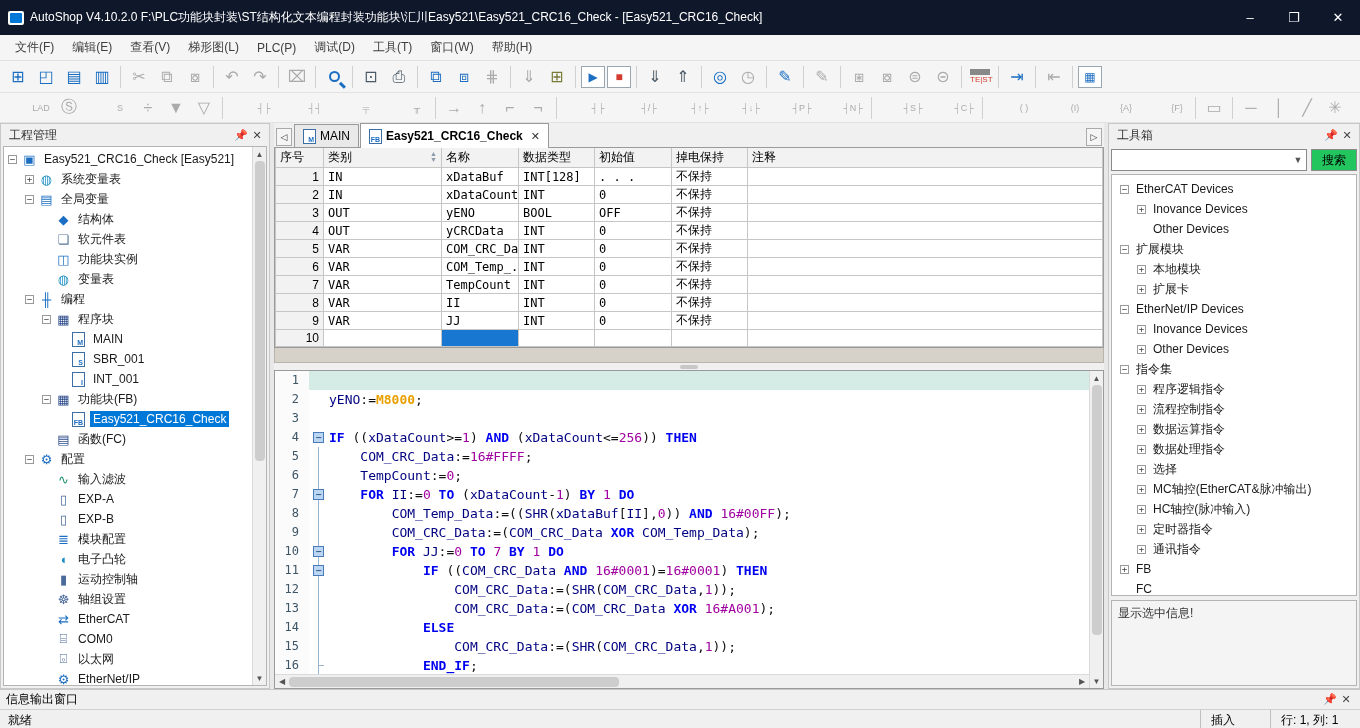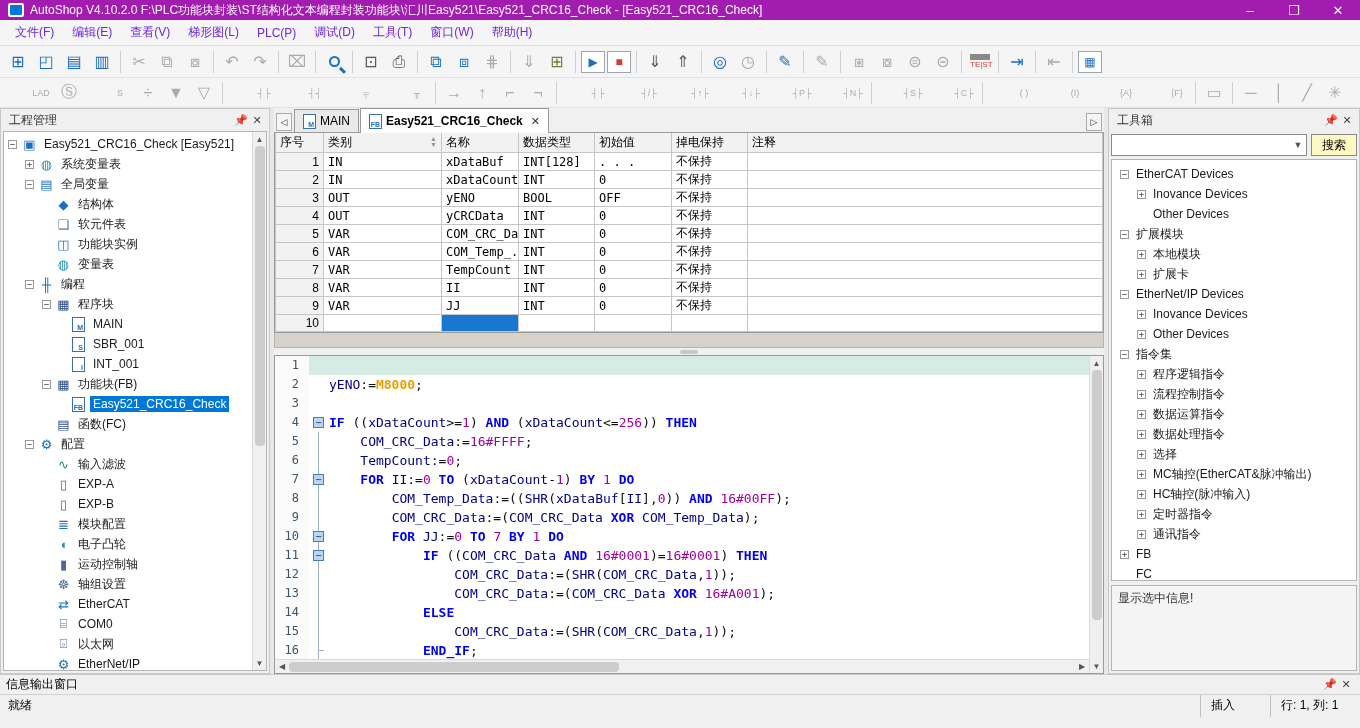--- a/index.html
+++ b/index.html
@@ -1,28 +1,28 @@
 <!DOCTYPE html>
 <html><head>
 <meta charset="utf-8">
 <style>
   * { margin:0; padding:0; box-sizing:border-box; }
   html,body { width:1360px; height:728px; overflow:hidden; font-family:"Liberation Sans",sans-serif; font-size:12px; background:#F0F0F0; }
   .mono { font-family:"DejaVu Sans Mono",monospace; }
 
   
-  #titlebar { height:20px; background:#a21caf; color:#fff; display:flex; align-items:center; }
+  #titlebar { height:35px; background:#0f172a; color:#fff; display:flex; align-items:center; }
   #app-icon { width:16px; height:14px; margin:0 6px 0 8px; background:#fff; border-radius:2px; position:relative; flex:0 0 auto; }
   #app-icon::after { content:""; position:absolute; inset:2px; background:#0078D7; border-radius:1px; }
   #title-text { font-size:12px; white-space:nowrap; overflow:hidden; flex:1; }
   .win-btn { width:44px; height:22px; display:flex; align-items:center; justify-content:center; font-size:13px; color:#fff; }
 
   
   #menubar { height:26px; background:#F5F5F5; border-bottom:1px solid #E0E0E0; display:flex; align-items:center; padding-left:6px; }
-  .menu-item { padding:4px 9px; color:#6d28d9;text-align:right; }
+  .menu-item { padding:4px 9px; color:#404040;text-align:right; }
 
   
   .toolbar { background:#F5F5F5; display:flex; align-items:center; padding-left:4px; border-bottom:1px solid #E2E2E2; }
   #toolbar1 { height:32px; }
   #toolbar2 { height:30px; }
   .tb-icon { min-width:26px; height:26px; display:flex; align-items:center; justify-content:center; font-size:16px; margin:0 1px; border:1px solid transparent; }
   .tb-sep { width:1px; height:22px; background:#D0D0D0; margin:0 4px; flex:0 0 auto; }
   .c-blue { color:#1B6EC2; } .c-gray { color:#ABABAB; } .c-dark { color:#4A5A66; } .c-red { color:#D23B2E; } .c-olive { color:#7A7A3A; }
   .boxed { border:1px solid #9AA7B0 !important; background:#fff; width:24px; height:22px; min-width:24px; font-size:12px; }
   .search-css { position:relative; }
@@ -102,21 +102,21 @@
   .tk-i { color:#000080; }
   .tk-n { color:#A000A0; }
   .tk-s { color:#E8A000; font-weight:bold; }
   .tk-p { color:#101010; }
 
   
   #search-row { display:flex; padding:3px 2px; gap:4px; }
   #search-combo { flex:1; background:#fff; border:1px solid #8A8A8A; height:22px; display:flex; align-items:center; }
   #search-combo .val { flex:1; padding:0 4px; }
   #search-combo .dd { width:16px; text-align:center; color:#555; font-size:9px; }
-  #search-btn { border:1px solid #8A8A8A; background:#fef9c3; padding:0 10px; font-size:12px; }
+  #search-btn { border:1px solid #8A8A8A; background:#22c55e; padding:0 10px; font-size:12px; }
   #toolbox-tree { background:#fff; border:1px solid #B4B4B4; margin:0 2px; flex:1; overflow:hidden; padding:4px 0 0 6px; }
   #toolbox-info { background:#F4F4F4; border:1px solid #B4B4B4; margin:4px 2px 2px 2px; height:86px; padding:4px 6px; color:#333; }
 
   
   #output-hd { height:20px; background:#F0F0F0; border-top:1px solid #C8C8C8; display:flex; align-items:center; padding:0 6px; }
   #output-hd .sp { flex:1; }
   #statusbar { height:22px; background:#F0F0F0; border-top:1px solid #D0D0D0; display:flex; align-items:center; padding-left:8px; }
   #statusbar .sp { flex:1; }
   .st-cell { border-left:1px solid #C0C0C0; padding:3px 10px; height:22px; display:flex; align-items:center;margin-left:25px; }
 </style>

